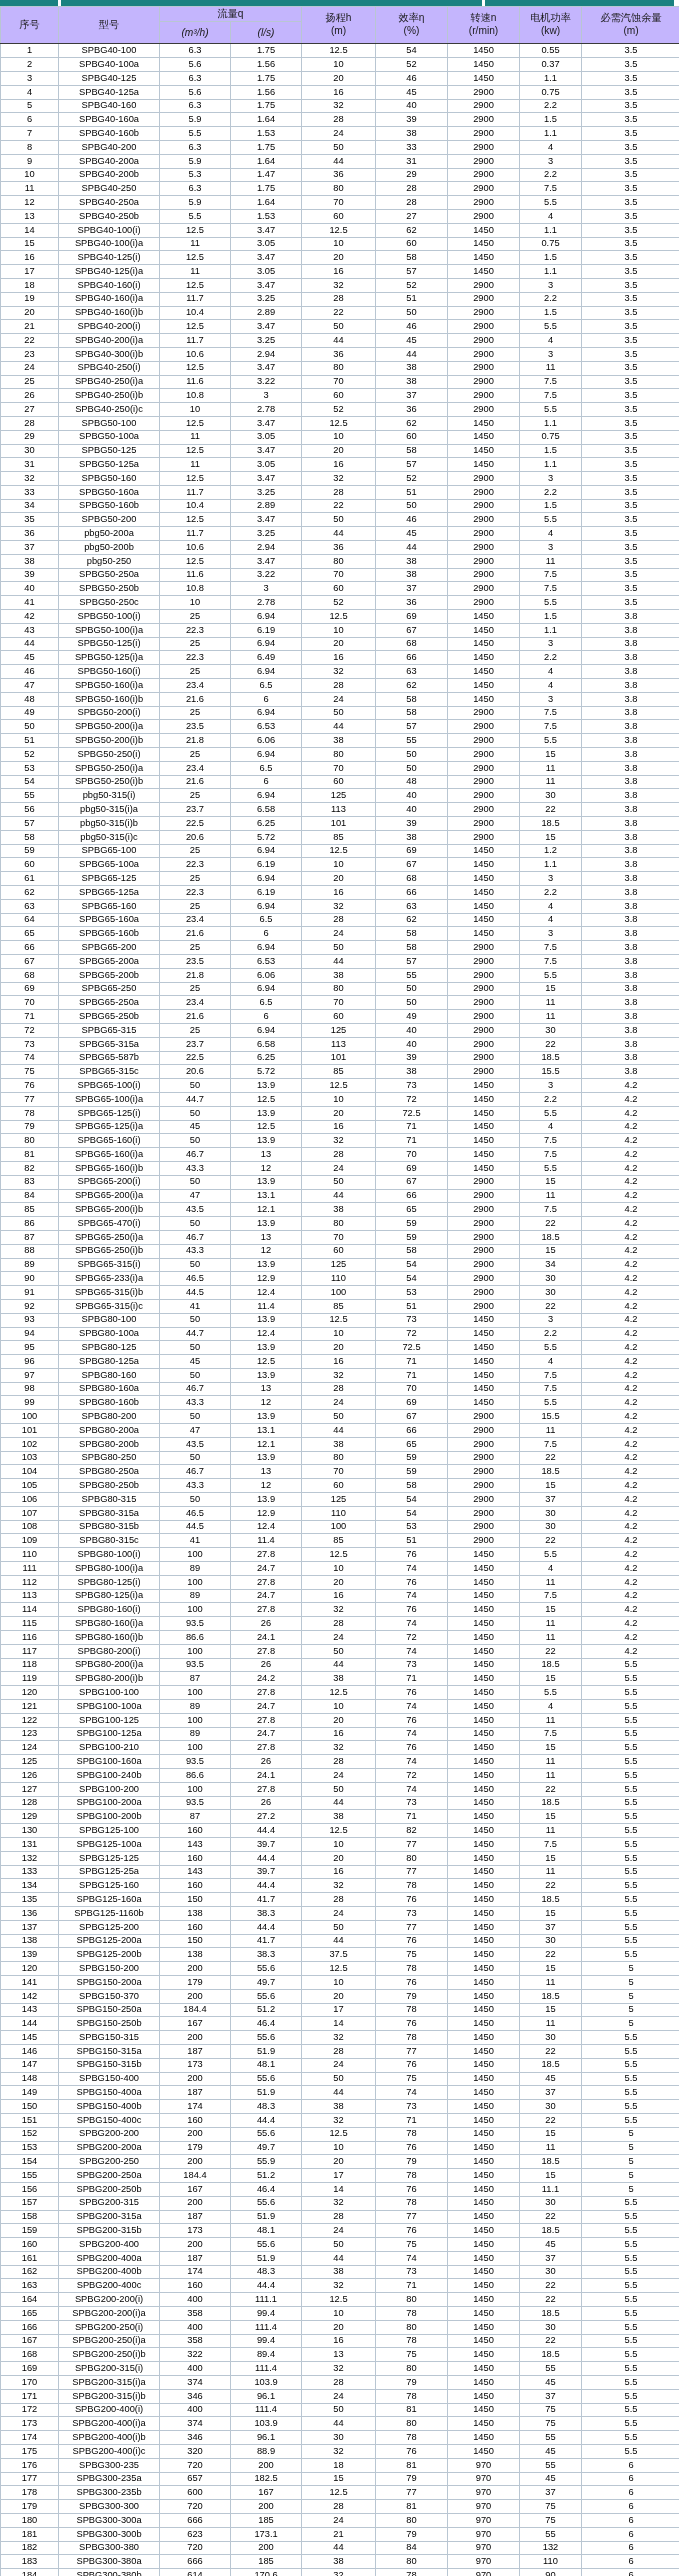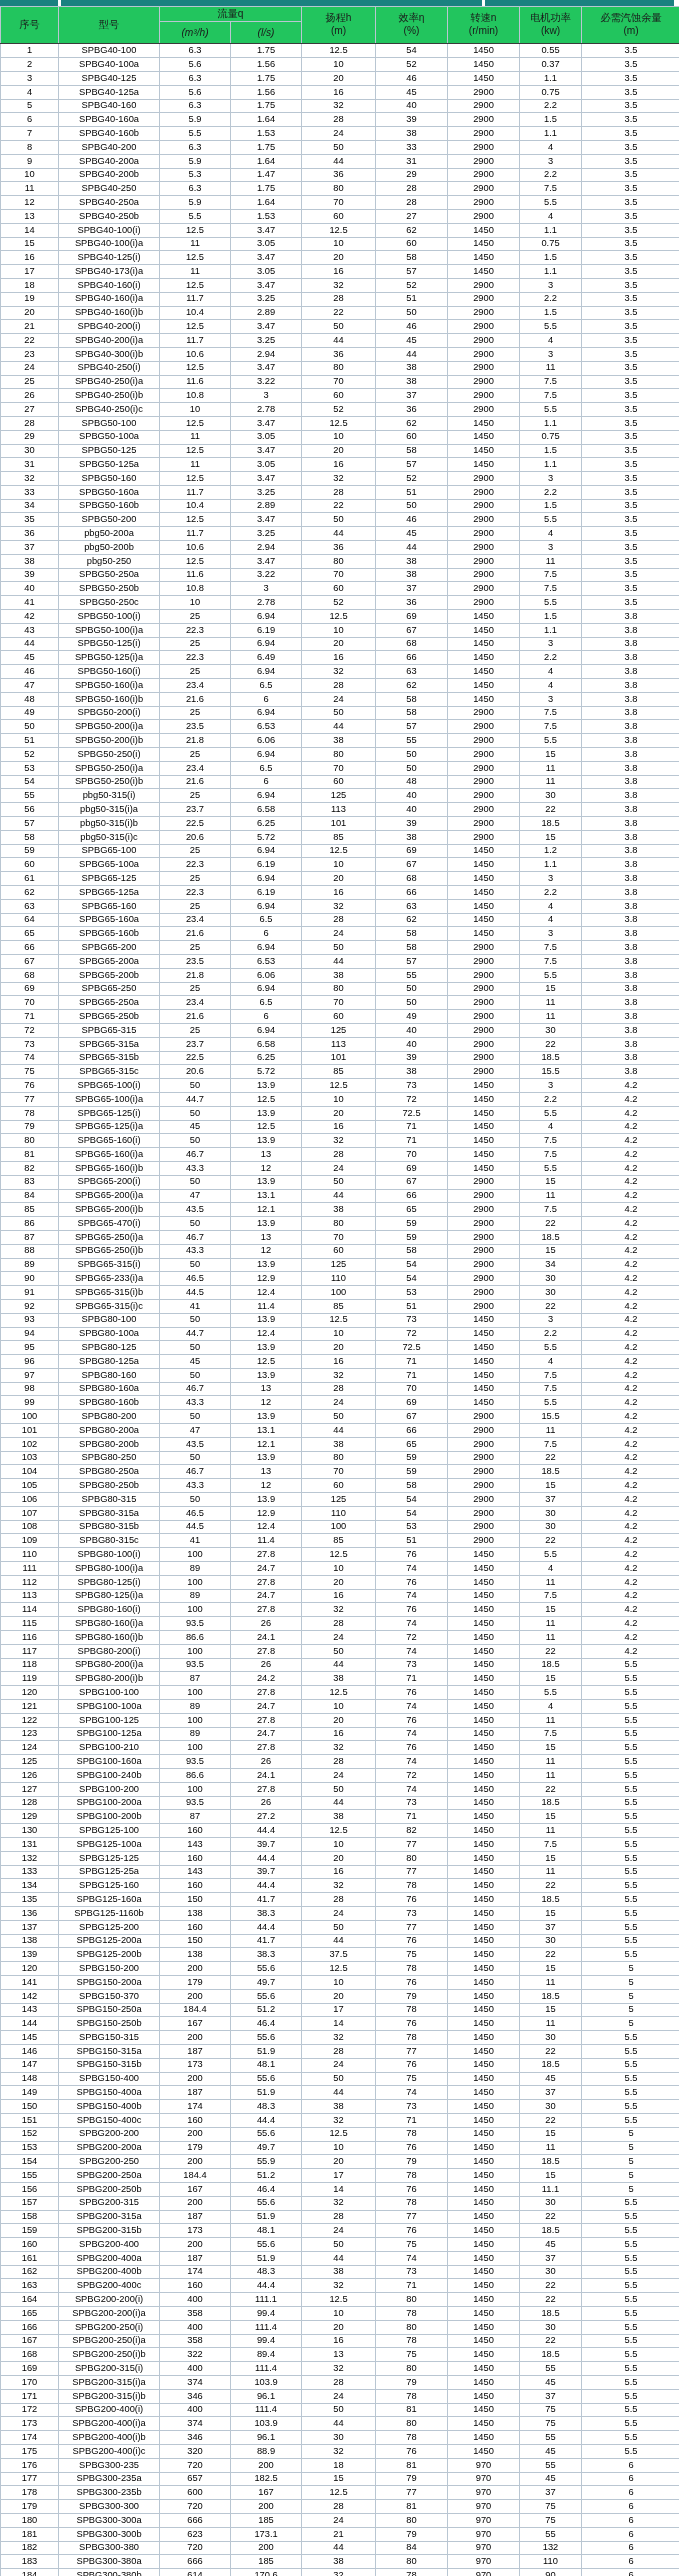--- a/index.html
+++ b/index.html
@@ -1,21 +1,21 @@
 <!DOCTYPE html>
 <html style="font-size:13.6px"><head>
 <meta charset="utf-8">
 <style>
   html,body{margin:0;padding:0;background:#fff;}
   body{width:680px;font-family:"Liberation Sans","DejaVu Sans",sans-serif;color:#000;}
   .top-accent-bar{position:relative;height:6px;width:674px;background:#1a8180;}
   .bar-gap{position:absolute;top:0;height:6px;width:3.4px;background:#ffffff;}
   table{border-collapse:collapse;table-layout:fixed;width:680px;}
   th,td{border:0.8px solid #b9c6d2;text-align:center;vertical-align:middle;padding:0;overflow:hidden;white-space:nowrap;}
-  thead th{font-weight:normal;font-size:10.2px;color:#1a1a1a;background:#22c55e;}
+  thead th{font-weight:normal;font-size:10.2px;color:#1a1a1a;background:#c4b5fd;}
   thead tr.h1 th{height:14.4px;}
   thead tr.h2 th{height:21px;font-style:italic;}
   thead tr.h2 th, thead th[rowspan]{border-bottom:1.7px solid #3a3a3a;}
   .hdr-2line{line-height:1.25;}
   tbody td{height:12.8px;font-size:9.3px;line-height:1;}
   tbody td.model{font-size:9.3px;}
 </style>
 </head>
 <body>
 
@@ -249,21 +249,21 @@
         <td>12.5</td>
         <td>3.47</td>
         <td>20</td>
         <td>58</td>
         <td>1450</td>
         <td>1.5</td>
         <td>3.5</td>
       </tr>
       <tr>
         <td>17</td>
-        <td class="model">SPBG40-173(i)a</td>
+        <td class="model">SPBG40-125(i)a</td>
         <td>11</td>
         <td>3.05</td>
         <td>16</td>
         <td>57</td>
         <td>1450</td>
         <td>1.1</td>
         <td>3.5</td>
       </tr>
       <tr>
         <td>18</td>
@@ -876,21 +876,21 @@
         <td>23.7</td>
         <td>6.58</td>
         <td>113</td>
         <td>40</td>
         <td>2900</td>
         <td>22</td>
         <td>3.8</td>
       </tr>
       <tr>
         <td>74</td>
-        <td class="model">SPBG65-315b</td>
+        <td class="model">SPBG65-587b</td>
         <td>22.5</td>
         <td>6.25</td>
         <td>101</td>
         <td>39</td>
         <td>2900</td>
         <td>18.5</td>
         <td>3.8</td>
       </tr>
       <tr>
         <td>75</td>

